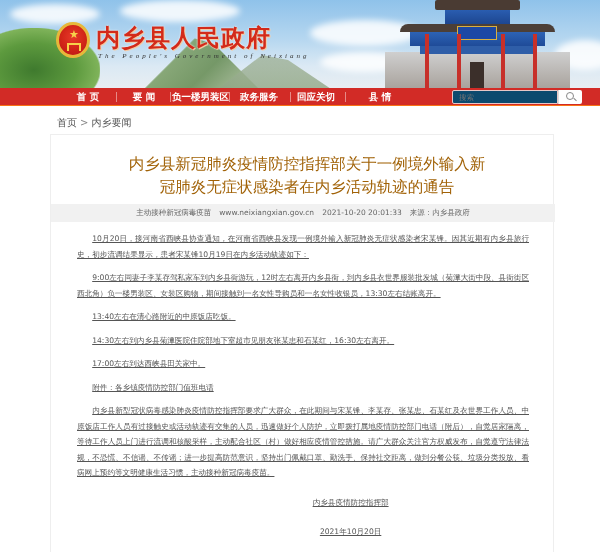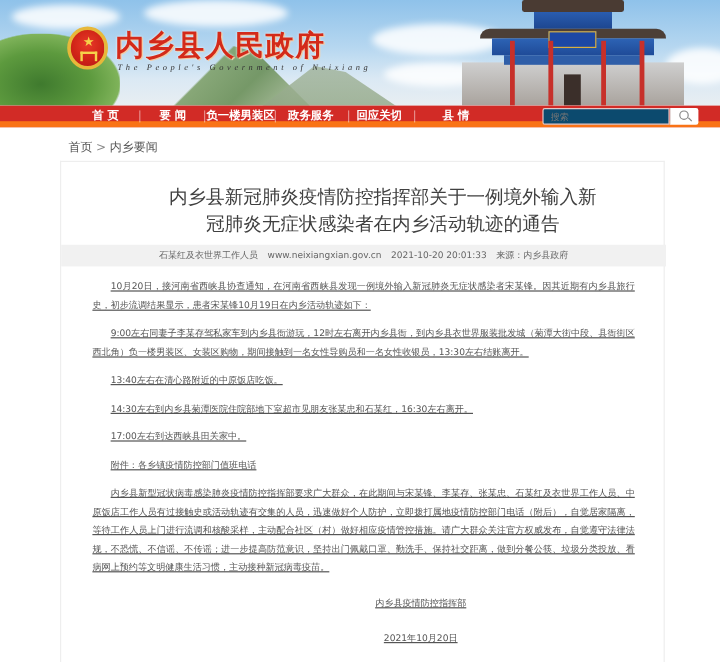--- a/index.html
+++ b/index.html
@@ -52,21 +52,21 @@
   .tier-mid { position: absolute; left: 15px; top: 32px; width: 135px; height: 14px; background: linear-gradient(180deg, #2d63b5, #1f4b98); }
   .plaque { position: absolute; left: 62px; top: 26px; width: 40px; height: 14px; background: #1c48a5; border: 1px solid #d9b040; }
   .tier-low { position: absolute; left: 25px; top: 46px; width: 115px; height: 8px; background: #2f5ea8; }
   .walls { position: absolute; left: -10px; top: 52px; width: 185px; height: 36px; background: linear-gradient(180deg,#cfcfcf,#a9a39d); }
   .pillar { position: absolute; top: 34px; width: 4px; height: 54px; background: #c7302a; }
   .door { position: absolute; top: 62px; width: 14px; height: 26px; background: #3b2f2a; }
 
   
   .nav {
     position: absolute; left: 0; top: 88px; width: 600px; height: 18px;
-    background: #d22b26; border-bottom: 5px solid #f97316;
+    background: #d22b26; border-bottom: 1px solid #f97316;
   }
   .nav-item {
     position: absolute; top: 0; height: 18px; line-height: 18px; font-size: 9.5px; font-weight: bold;
     color: #fff; text-align: center; white-space: nowrap; cursor: pointer;
   }
   .nav-sep { position: absolute; top: 4px; width: 1px; height: 10px; background: rgba(255,255,255,0.45); }
   .search-box {
     position: absolute; left: 452px; top: 2px; width: 106px; height: 14px; background: #0c4a6e;
     border: 1px solid #e7c7c6; border-radius: 2px 0 0 2px; font-size: 7.5px; color: #999;
     padding-left: 6px; line-height: 12px; outline: none; font-family: "DejaVu Sans", sans-serif;
@@ -82,22 +82,22 @@
   .breadcrumb { position: absolute; left: 57px; top: 116px; font-size: 10px; color: #555; white-space: nowrap; }
   .breadcrumb span { cursor: pointer; }
   .breadcrumb .sep { margin: 0 3px; color: #888; cursor: default; }
 
   
   .card {
     position: absolute; left: 50px; top: 134px; width: 504px; height: 420px; background: #fff;
     border: 1px solid #eeeeee; border-bottom: none;
   }
   .title {
-    position: absolute; left: 16px; top: 18px; width: 504px; text-align: center; font-size: 15.5px;
-    line-height: 23px; color: #404040; font-family: "DejaVu Sans", sans-serif;
+    position: absolute; left: 4px; top: 18px; width: 504px; text-align: center; font-size: 15.5px;
+    line-height: 23px; color: #a16207; font-family: "DejaVu Sans", sans-serif;
   }
   .meta {
     position: absolute; left: 0; top: 69px; width: 504px; height: 18px; background: #f1f1f1;
     text-align: center; font-size: 7.5px; line-height: 18px; color: #666; white-space: nowrap;
   }
   .meta span { margin: 0 4px; }
   .body { position: absolute; left: 26px; top: 96px; width: 452px; font-size: 7.6px; color: #555; line-height: 15.5px; text-decoration: underline; }
   .para { text-indent: 2em; margin-bottom: 8px; text-align: justify; }
   .signature { text-align: center; margin-left: 80px; }
 </style>
@@ -161,21 +161,21 @@
 <div class="breadcrumb">
   <span>首页</span><span class="sep">&gt;</span><span>内乡要闻</span>
 </div>
 
 <div class="card">
   <div class="title">
     <div>内乡县新冠肺炎疫情防控指挥部关于一例境外输入新</div>
     <div>冠肺炎无症状感染者在内乡活动轨迹的通告</div>
   </div>
   <div class="meta">
-    <span>石某红及衣世界工作人员</span><span>www.neixiangxian.gov.cn</span><span>2021-10-20 20:01:33</span><span>来源：内乡县政府</span>
+    <span>主动接种新冠病毒疫苗</span><span>www.neixiangxian.gov.cn</span><span>2021-10-20 20:01:33</span><span>来源：内乡县政府</span>
   </div>
   <div class="body">
     <p class="para">10月20日，接河南省西峡县协查通知，在河南省西峡县发现一例境外输入新冠肺炎无症状感染者宋某锋。因其近期有内乡县旅行史，初步流调结果显示，患者宋某锋10月19日在内乡活动轨迹如下：</p>
     <p class="para">9:00左右同妻子李某存驾私家车到内乡县衙游玩，12时左右离开内乡县衙，到内乡县衣世界服装批发城（菊潭大街中段、县衙街区西北角）负一楼男装区、女装区购物，期间接触到一名女性导购员和一名女性收银员，13:30左右结账离开。</p>
     <p class="para">13:40左右在清心路附近的中原饭店吃饭。</p>
     <p class="para">14:30左右到内乡县菊潭医院住院部地下室超市见朋友张某忠和石某红，16:30左右离开。</p>
     <p class="para">17:00左右到达西峡县田关家中。</p>
     <p class="para">附件：各乡镇疫情防控部门值班电话</p>
     <p class="para">内乡县新型冠状病毒感染肺炎疫情防控指挥部要求广大群众，在此期间与宋某锋、李某存、张某忠、石某红及衣世界工作人员、中原饭店工作人员有过接触史或活动轨迹有交集的人员，迅速做好个人防护，立即拨打属地疫情防控部门电话（附后），自觉居家隔离，等待工作人员上门进行流调和核酸采样，主动配合社区（村）做好相应疫情管控措施。请广大群众关注官方权威发布，自觉遵守法律法规，不恐慌、不信谣、不传谣；进一步提高防范意识，坚持出门佩戴口罩、勤洗手、保持社交距离，做到分餐公筷、垃圾分类投放、看病网上预约等文明健康生活习惯，主动接种新冠病毒疫苗。</p>
     <p class="para signature" style="margin-top:14px;">内乡县疫情防控指挥部</p>

